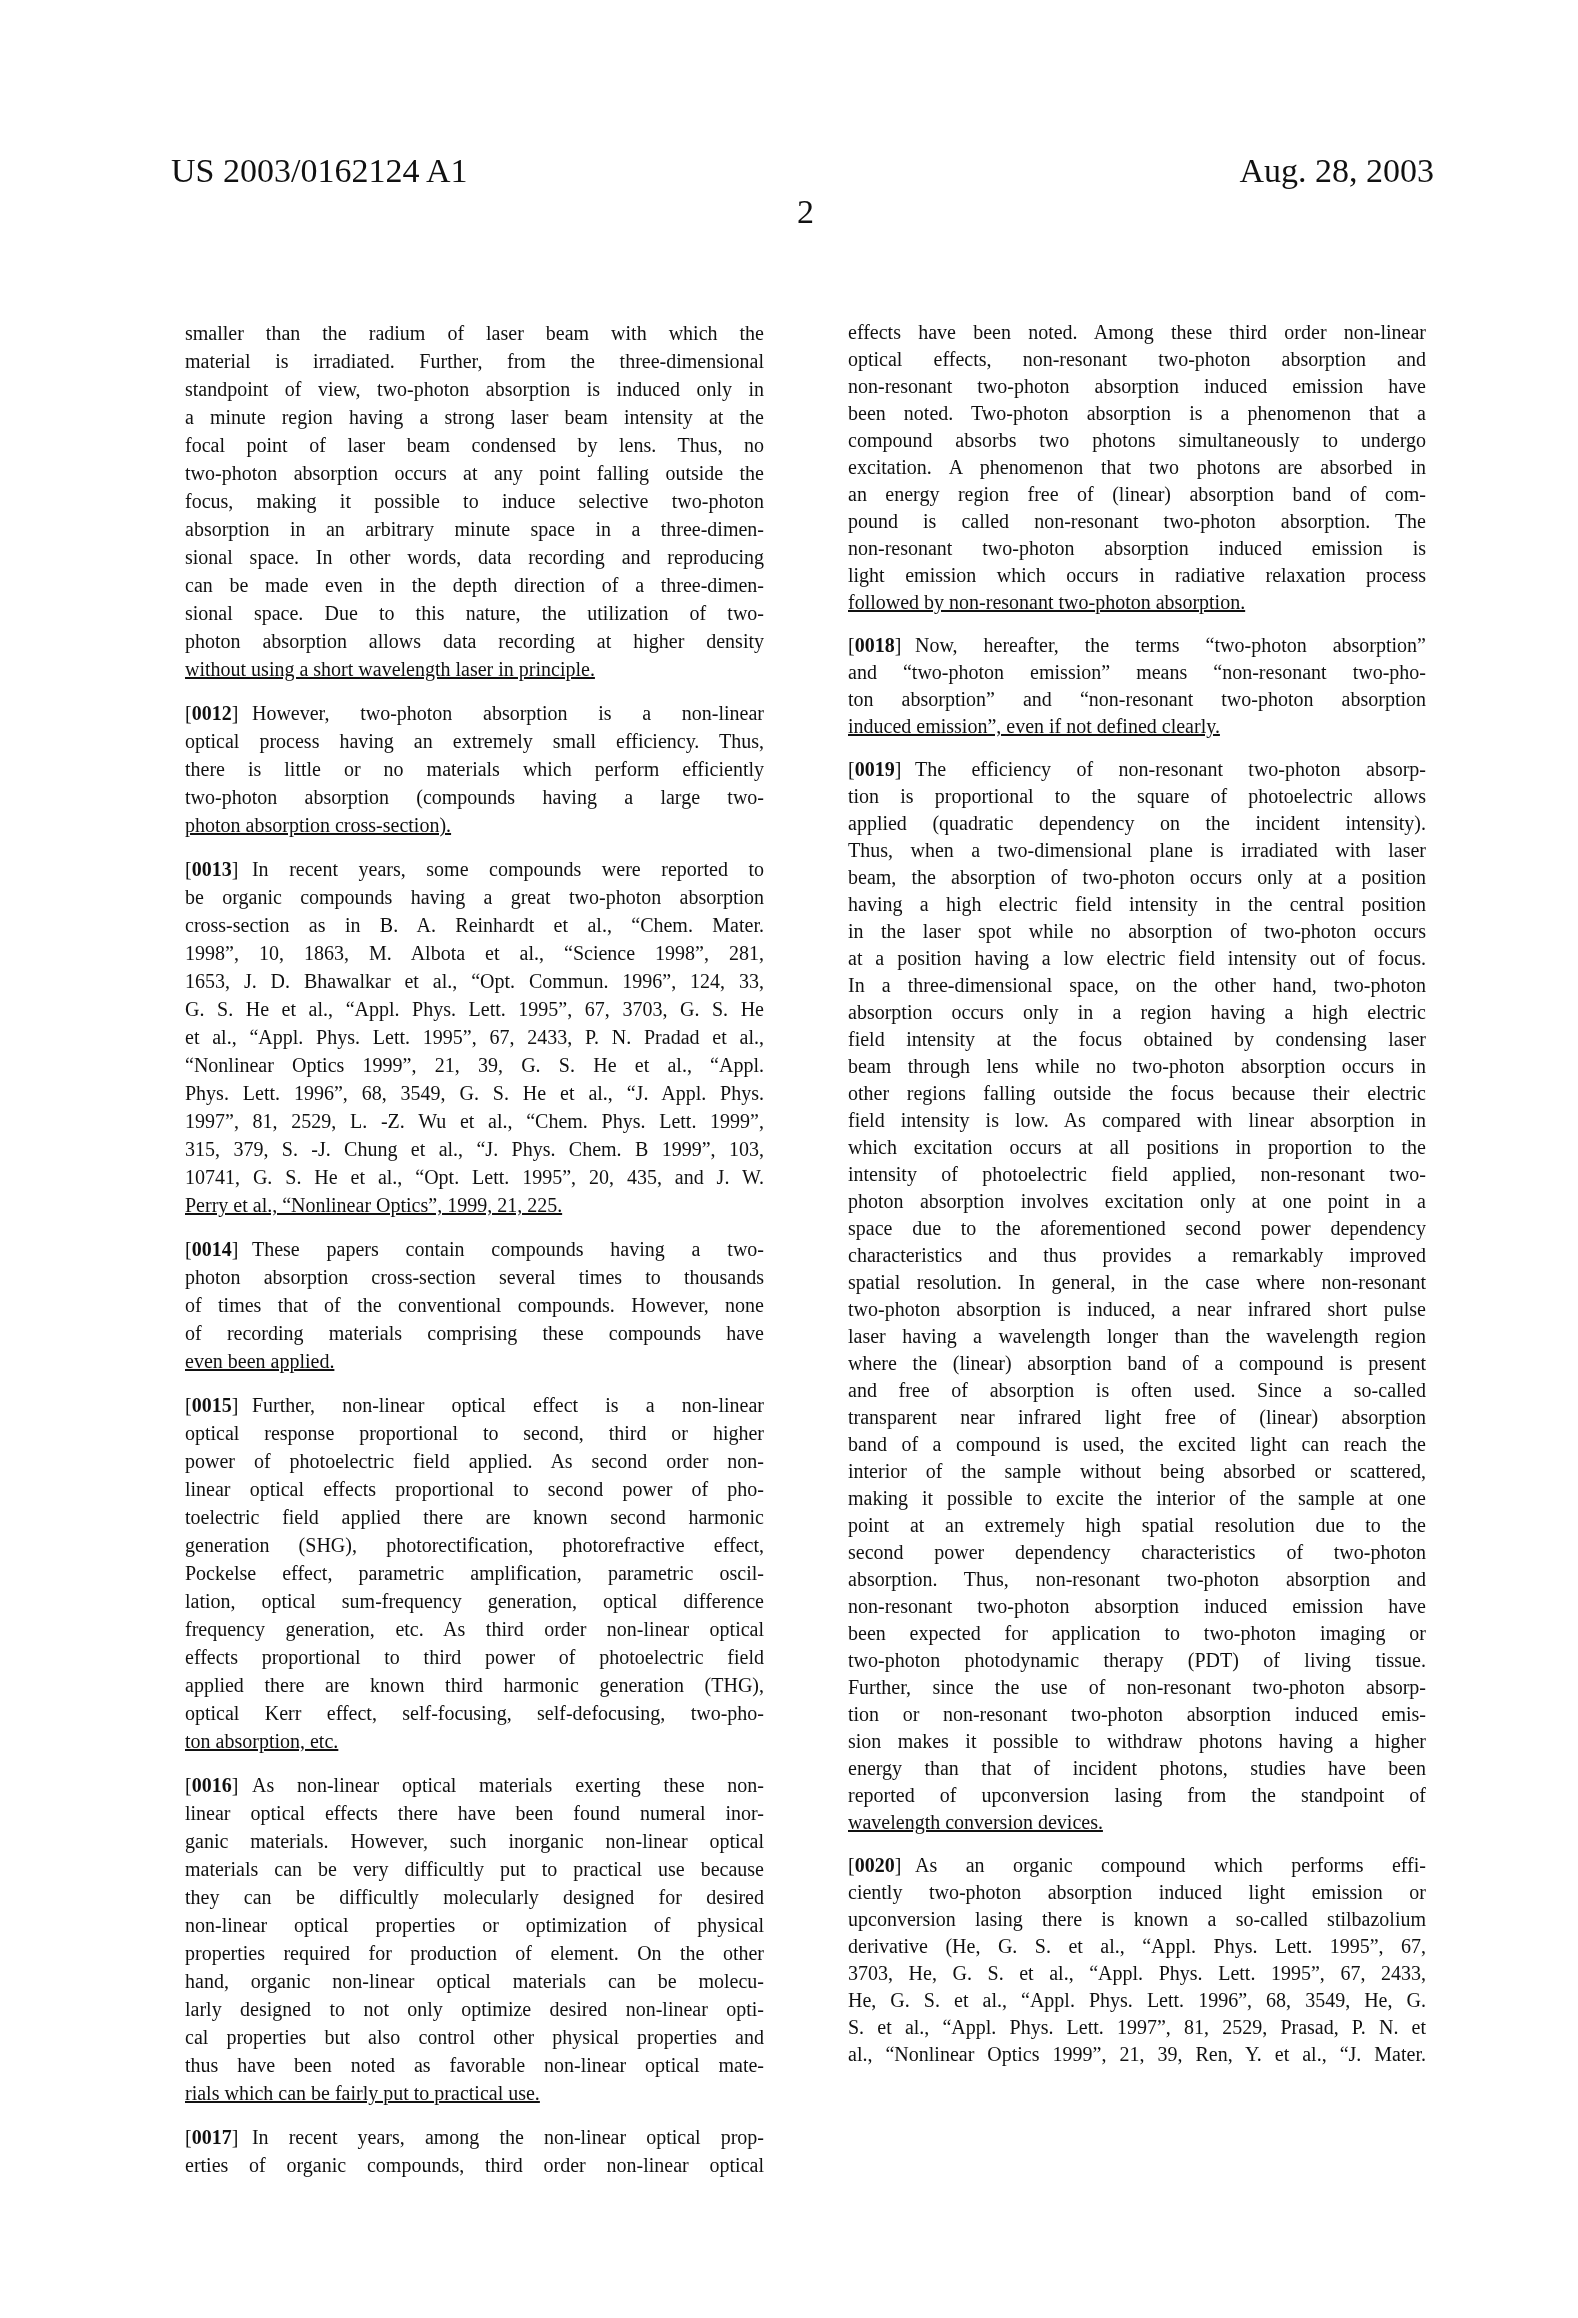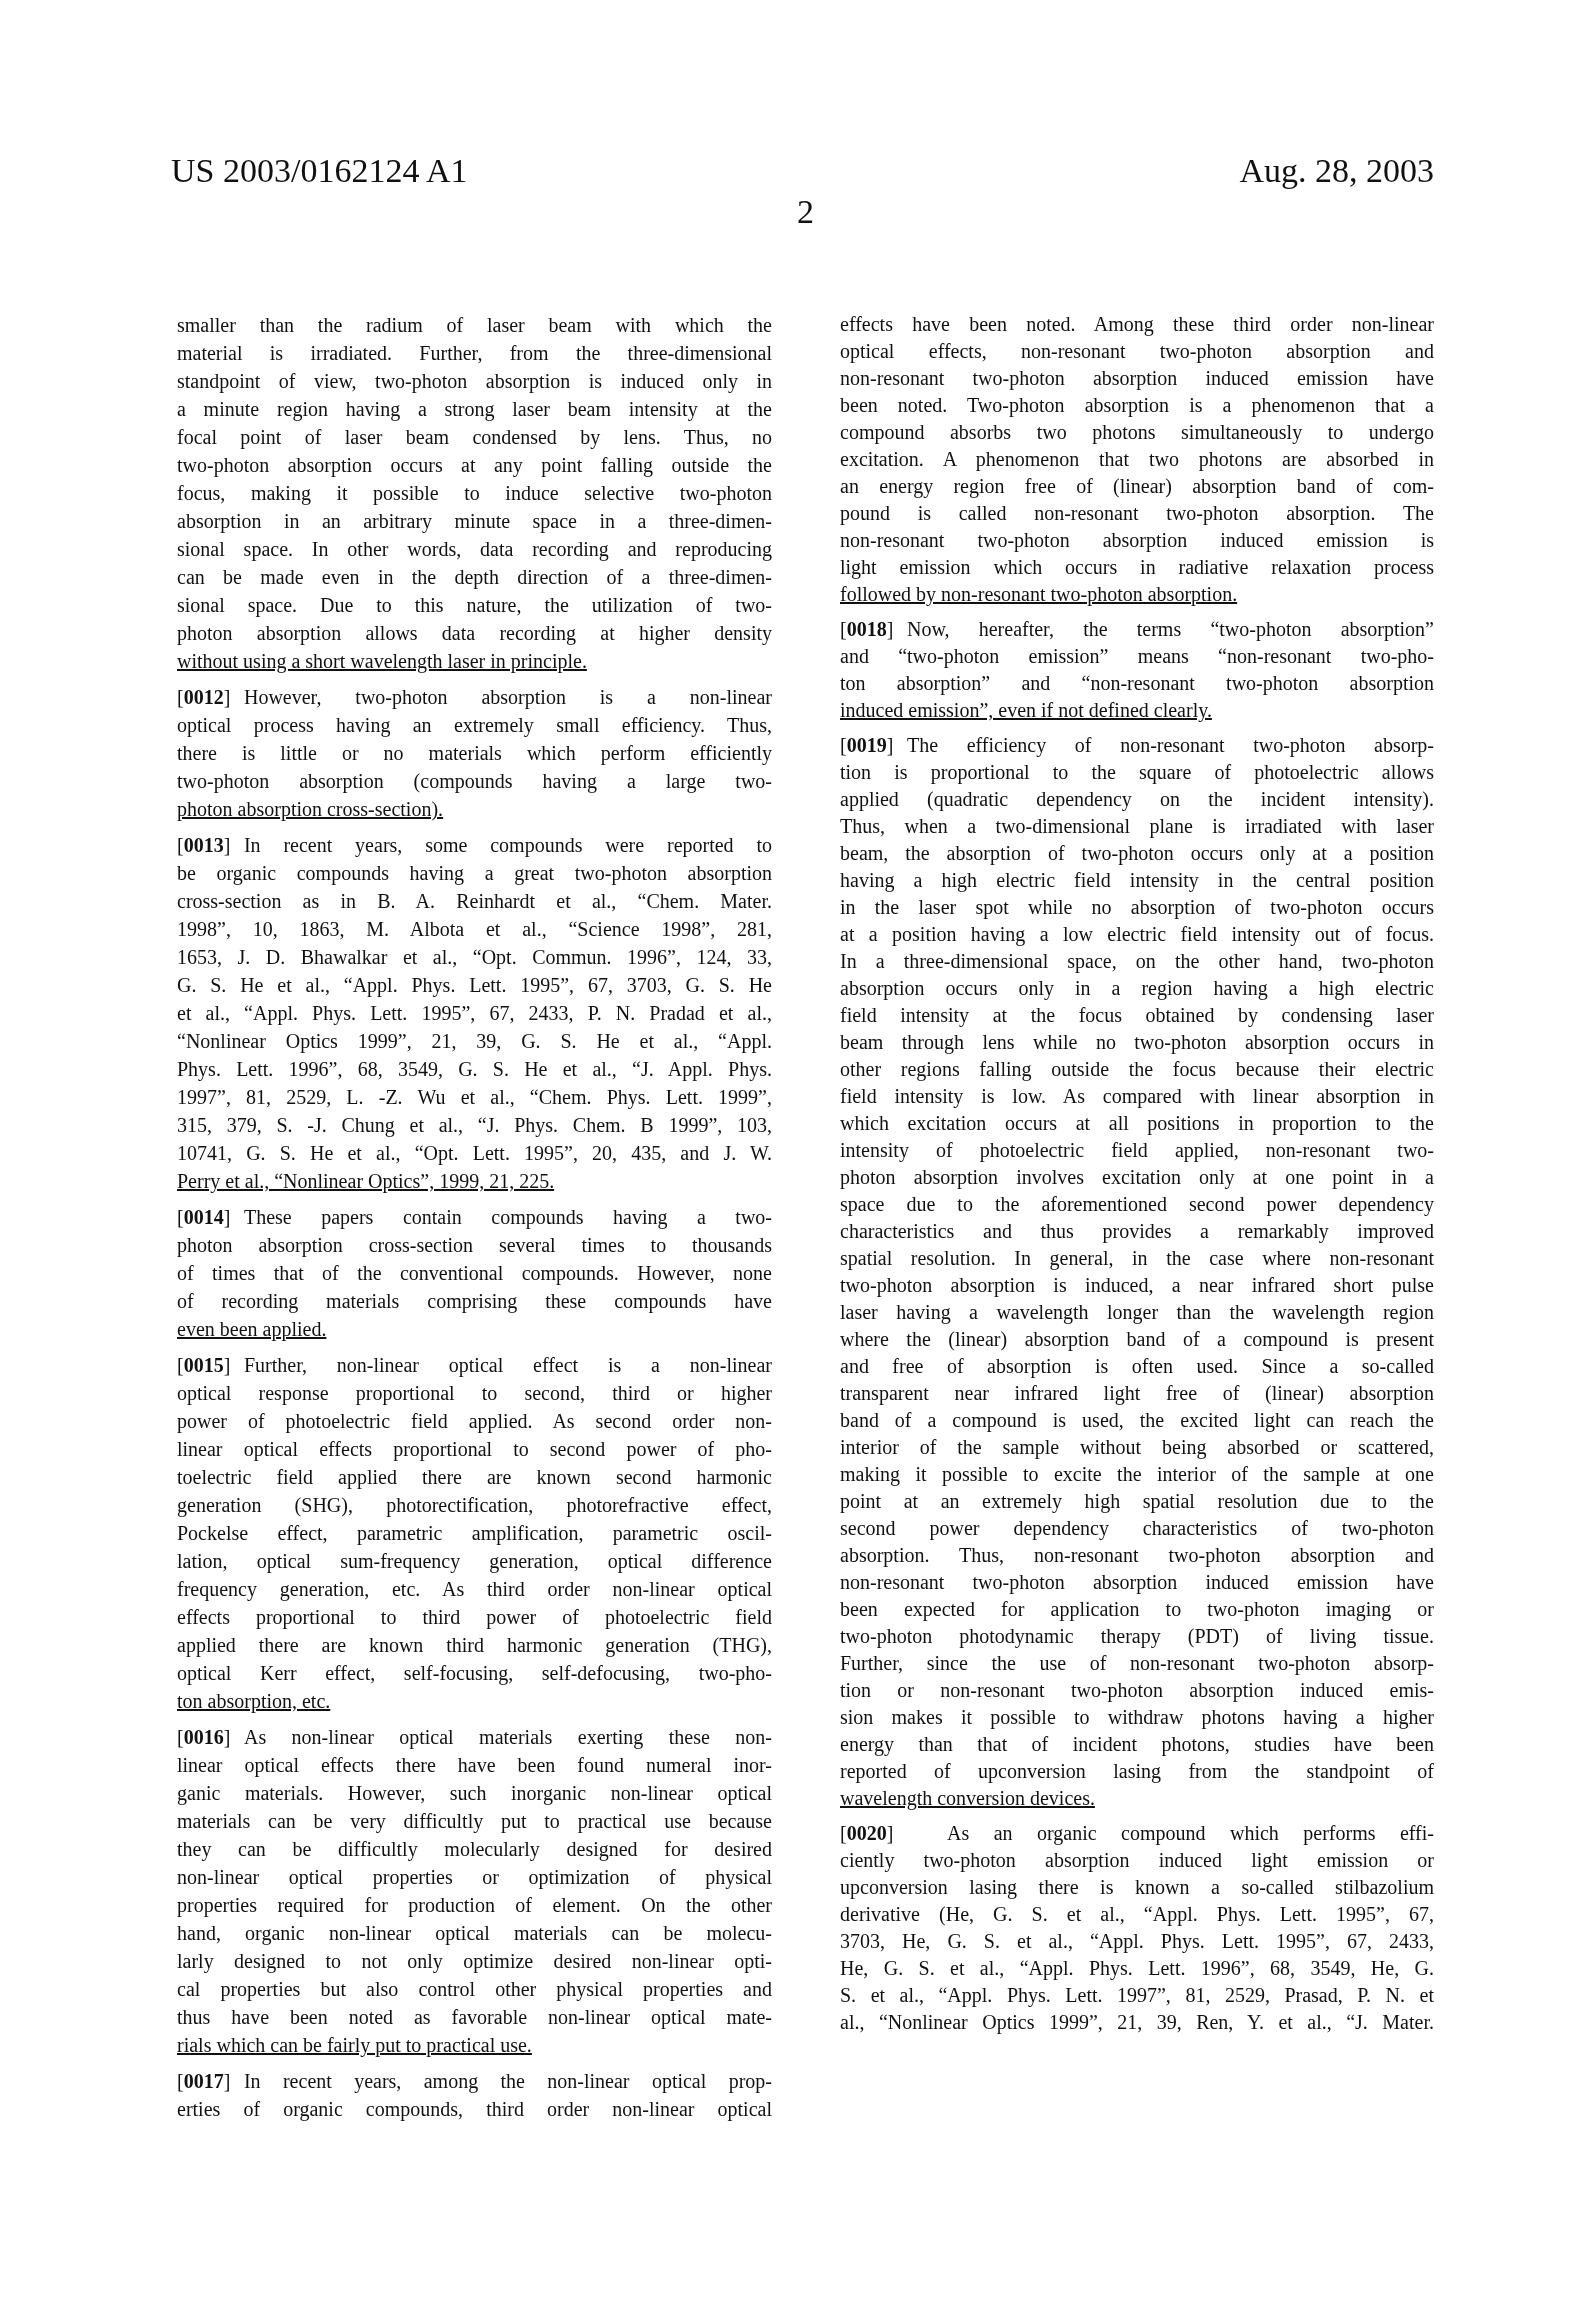--- a/index.html
+++ b/index.html
@@ -5,21 +5,21 @@
   html, body { margin: 0; padding: 0; background: #ffffff; }
   body { width: 1578px; height: 2319px; position: relative; overflow: hidden;
          font-family: "Liberation Serif", "DejaVu Serif", serif; color: #111111; }
   .hdr { position: absolute; font-size: 34px; line-height: 1; white-space: nowrap; }
   #pub-number { left: 171px; top: 154px; }
   #pub-date { right: 144px; top: 154px; }
   #page-number { left: 0; width: 1611px; text-align: center; top: 195px; font-size: 34px; }
   .col { position: absolute; top: 303px; font-size: 20px; }
   #col-left { left: 169px; width: 611px; }
   #col-right { left: 832px; width: 610px; }
-  .para { margin: 8px; }
+  .para { margin: 16px; }
   #col-left .para + .para { margin-top: 3.4px; }
   #col-right .para + .para { margin-top: 2.7px; }
   #col-left .line { height: 28px; line-height: 28px; }
   #col-right .line { height: 27px; line-height: 27px; }
   .line { display: block; white-space: nowrap; text-align: justify; text-align-last: justify; overflow: hidden; }
   .line.last { text-align: center; text-align-last: left; text-decoration: underline; }
   .pnum { font-weight: bold; }
   .pnum-wrap { margin-right: 13.6px; }
 </style>
 </head>
@@ -188,21 +188,21 @@
       <div class="line">been expected for application to two-photon imaging or</div>
       <div class="line">two-photon photodynamic therapy (PDT) of living tissue.</div>
       <div class="line">Further, since the use of non-resonant two-photon absorp-</div>
       <div class="line">tion or non-resonant two-photon absorption induced emis-</div>
       <div class="line">sion makes it possible to withdraw photons having a higher</div>
       <div class="line">energy than that of incident photons, studies have been</div>
       <div class="line">reported of upconversion lasing from the standpoint of</div>
       <div class="line last">wavelength conversion devices.</div>
     </div>
     <div class="para">
-      <div class="line" style="display: flex; align-items: flex-start; gap: 40px;">
+      <div class="line" style="display: flex; align-items: flex-start;">
         <span class="pnum-wrap"><span>[</span><span class="pnum">0020</span><span>]</span></span> 
         <span style="flex: 1 1 0%; text-align: justify; text-align-last: justify; display: block; white-space: nowrap;">As an organic compound which performs effi-</span>
       </div>
       <div class="line">ciently two-photon absorption induced light emission or</div>
       <div class="line">upconversion lasing there is known a so-called stilbazolium</div>
       <div class="line">derivative (He, G. S. et al., “Appl. Phys. Lett. 1995”, 67,</div>
       <div class="line">3703, He, G. S. et al., “Appl. Phys. Lett. 1995”, 67, 2433,</div>
       <div class="line">He, G. S. et al., “Appl. Phys. Lett. 1996”, 68, 3549, He, G.</div>
       <div class="line">S. et al., “Appl. Phys. Lett. 1997”, 81, 2529, Prasad, P. N. et</div>
       <div class="line">al., “Nonlinear Optics 1999”, 21, 39, Ren, Y. et al., “J. Mater.</div>

